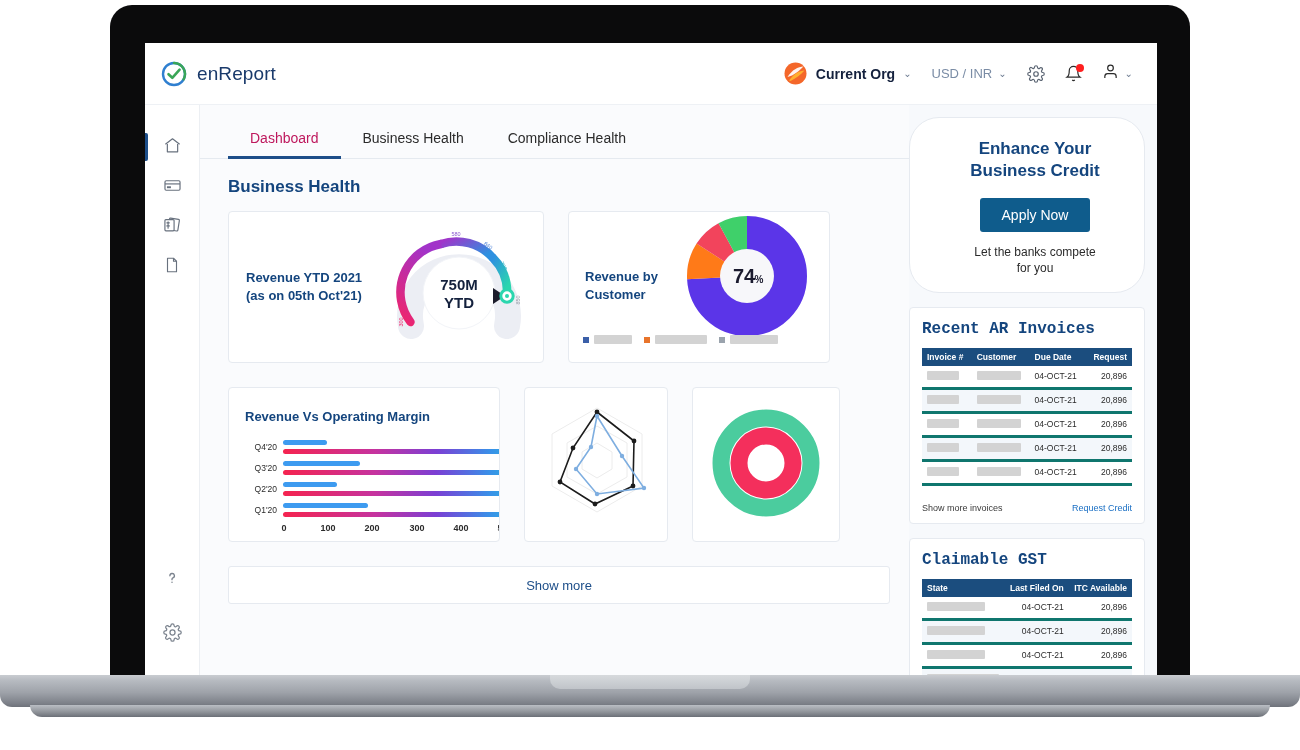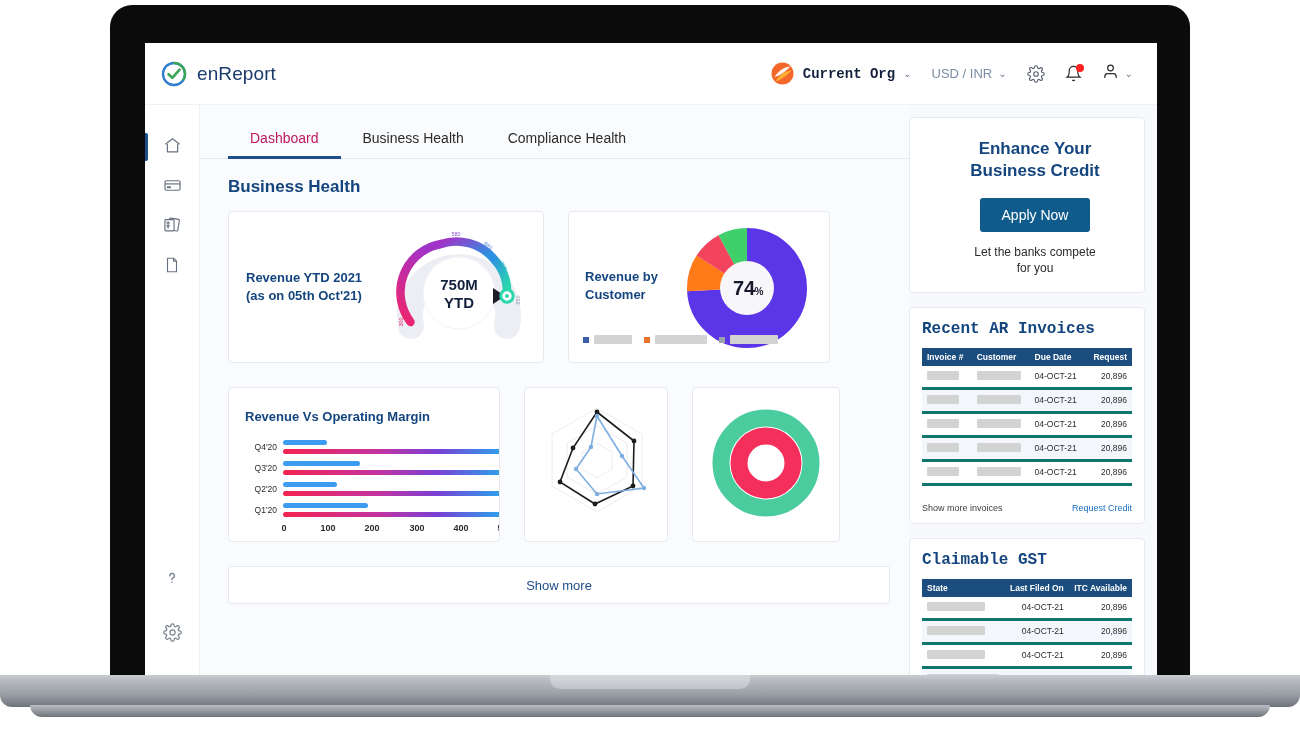--- a/index.html
+++ b/index.html
@@ -47,21 +47,21 @@
     position: absolute; left: 0; top: 0; width: 1012px; height: 62px;
     background: #ffffff; display: flex; align-items: center;
     padding: 0 24px 0 16px; border-bottom: 1px solid #eef1f5;
   }
   .brand { display: flex; align-items: center; gap: 10px; }
   .brand-mark { width: 26px; height: 26px; }
   .brand-name { font-size: 19px; color: #1a3a6b; font-weight: 400; letter-spacing: .1px; }
   .header-right { margin-left: auto; display: flex; align-items: center; gap: 20px; }
   .org-chip { display: flex; align-items: center; gap: 8px; cursor: pointer; }
   .org-logo { width: 25px; height: 25px; }
-  .org-name { font-size: 14px; font-weight: bold; color: #14213d; font-family: Liberation Mono, monospace; }
+  .org-name { font-size: 14px; font-weight: bold; color: #14213d; }
   .chev { font-size: 10px; color: #6b7a90; }
   .currency { font-size: 13px; color: #7a8ca5; display: flex; align-items: center; gap: 6px; cursor: pointer; }
   .hicon { cursor: pointer; position: relative; display: flex; align-items: center; }
   .badge-dot {
     position: absolute; right: -2px; top: -1px;
     width: 8px; height: 8px; border-radius: 50%; background: #ff1f1f;
   }
   .user-chip { display: flex; align-items: center; gap: 6px; cursor: pointer; }
 
   
@@ -108,40 +108,40 @@
   .card-gauge { width: 316px; height: 152px; }
   .card-donut { width: 262px; height: 152px; }
   .card-bars  { width: 272px; height: 155px; }
   .card-radar { width: 144px; height: 155px; }
   .card-rings { width: 148px; height: 155px; }
   .card-title { font-size: 13px; font-weight: bold; color: #14457e; line-height: 1.35; }
 
   .gauge-title { position: absolute; left: 17px; top: 57px; width: 150px; }
   .gauge-wrap { position: absolute; right: 14px; top: 10px; }
   .donut-title { position: absolute; left: 16px; top: 56px; width: 110px; }
-  .donut-wrap  { position: absolute; right: 18px; top: 12px; }
+  .donut-wrap  { position: absolute; right: 18px; top: 0; }
   .donut-legend { position: absolute; left: 14px; bottom: 18px; display: flex; gap: 12px; align-items: center; }
   .lg-item { display: flex; align-items: center; gap: 5px; }
   .lg-sq { width: 6px; height: 6px; }
   .redact { background: #d3d3d3; height: 9px; border-radius: 1px; display: inline-block; }
 
   .bars-title { position: absolute; left: 16px; top: 20px; }
   .bars-area  { position: absolute; left: 12px; top: 48px; }
 
   #show-more {
     margin: 0 0 12px 28px; width: 662px; height: 38px;
     background: #ffffff; border: 1px solid #e6eaf0; border-radius: 3px;
     display: flex; align-items: center; justify-content: center;
     font-size: 13px; color: #1d4e89; cursor: pointer;
   }
 
   
   #rail { width: 248px; padding: 12px 12px 0 0; display: flex; flex-direction: column; gap: 14px; }
   .panel { background: #ffffff; border: 1px solid #e6eaf0; border-radius: 4px; }
-  .promo { padding: 20px 14px 16px 30px; text-align: center; }
+  .promo { padding: 20px 14px 16px 30px; text-align: center; border-radius: 30px; }
   .promo-title { font-size: 17px; font-weight: bold; color: #14457e; line-height: 1.28; }
   .promo-btn {
     margin: 16px auto 12px auto; display: block; background: #0f5c8c; color: #fff;
     border: none; border-radius: 3px; padding: 9px 22px; font-size: 14px; cursor: pointer;
     font-family: "Liberation Sans", sans-serif;
   }
   .promo-sub { font-size: 12px; color: #2b2b2b; line-height: 1.35; }
 
   .panel-pad { padding: 12px 12px 10px 12px; }
   .panel-title { font-size: 16px; font-weight: bold; color: #14457e; margin-bottom: 10px; font-family: Liberation Mono, monospace; }

